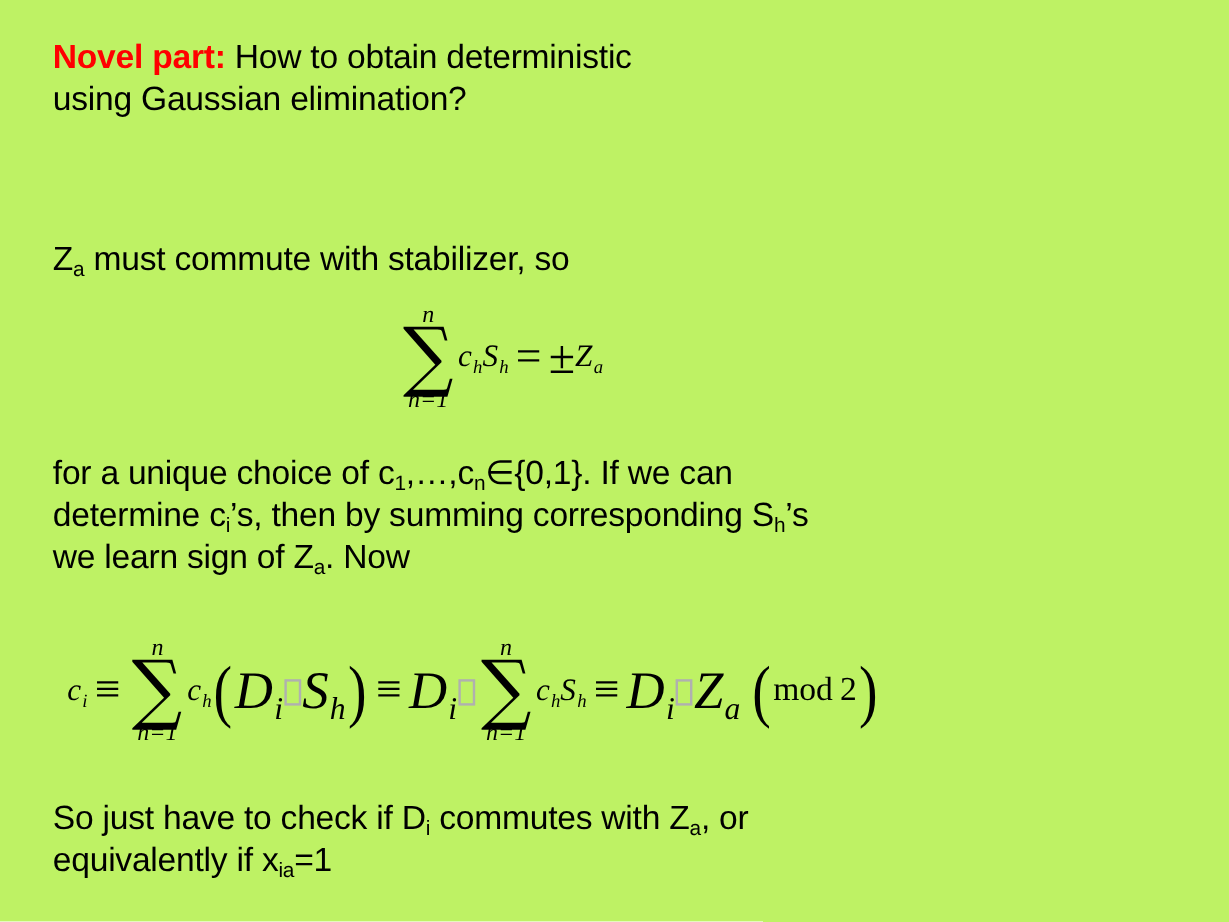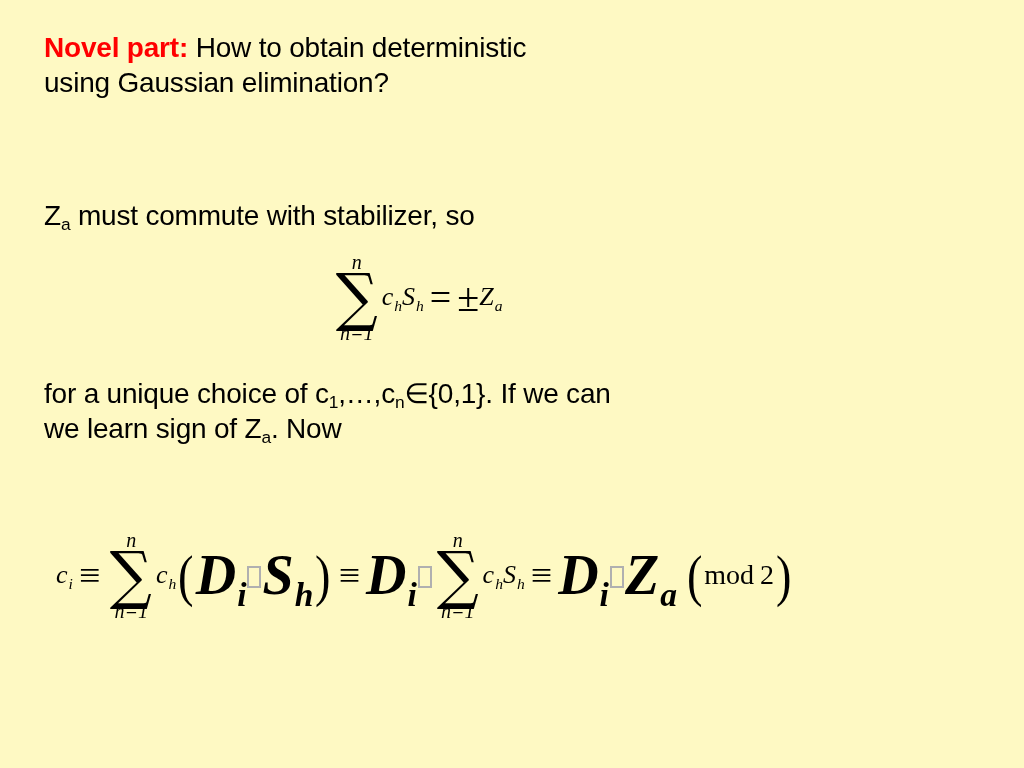--- a/index.html
+++ b/index.html
@@ -12,21 +12,21 @@
     height: 768px;
     overflow: hidden;
     font-family: "Liberation Sans", sans-serif;
     color: #000000;
     position: relative;
   }
 
   .slide {
     position: absolute;
     inset: 0;
-    background: #fef9c3;
+    background: #bef264;
   }
 
   
   .para {
     position: absolute;
     font-family: "Liberation Sans", sans-serif;
     font-size: 28px;
     line-height: 35px;
     color: #000000;
     letter-spacing: -0.2px;
@@ -60,21 +60,21 @@
     font-family: "Liberation Serif", "DejaVu Serif", serif;
     color: #000000;
     white-space: nowrap;
     display: flex;
     align-items: center;
   }
   .eq .it {
     font-style: italic;
     font-size: 26px;
   }
-  .eq .it.big { font-size: 56px; font-weight: bold; }
+  .eq .it.big { font-size: 44px; }
   .eq .rm {
     font-style: normal;
     font-size: 28px;
   }
   .eq .op {
     font-style: normal;
     font-size: 38px;
     padding: 0 6px;
   }
 
@@ -166,20 +166,21 @@
     </span>
     <span class="it"><span>c</span><span class="msub">h</span></span>
     <span class="it"><span>S</span><span class="msub">h</span></span>
     <span class="op">=</span>
     <span class="pm">±</span>
     <span class="it"><span>Z</span><span class="msub">a</span></span>
   </div>
 
   <div class="para" style="left:44px; top:376px;">
     <span class="line"><span>for a unique choice of c</span><sub>1</sub><span>,…,c</span><sub>n</sub><span>∈{0,1}.  If we can</span></span>
+    <span class="line"><span>determine c</span><sub>i</sub><span>’s, then by summing corresponding S</span><sub>h</sub><span>’s</span></span>
     <span class="line"><span>we learn sign of Z</span><sub>a</sub><span>.  Now</span></span>
   </div>
 
   <div class="eq" style="left:56px; top:530px;">
 
     <span class="it"><span>c</span><span class="msub">i</span></span>
 
     <span class="op">≡</span>
 
     <span class="sigma">
@@ -217,14 +218,18 @@
     <span class="it big"><span>D</span><span class="msub">i</span></span>
     <span class="tofu small"></span>
     <span class="it big"><span>Z</span><span class="msub">a</span></span>
 
     <span class="paren" style="margin-left:8px;">(</span>
     <span class="rm">mod</span>
     <span class="rm" style="margin-left:6px;">2</span>
     <span class="paren">)</span>
   </div>
 
+  <div class="para" style="left:44px; top:664px;">
+    <span class="line"><span>So just have to check if D</span><sub>i</sub><span> commutes with Z</span><sub>a</sub><span>, or</span></span>
+    <span class="line"><span>equivalently if x</span><sub>ia</sub><span>=1</span></span>
+  </div>
 
 </div>
 
 </body></html>

